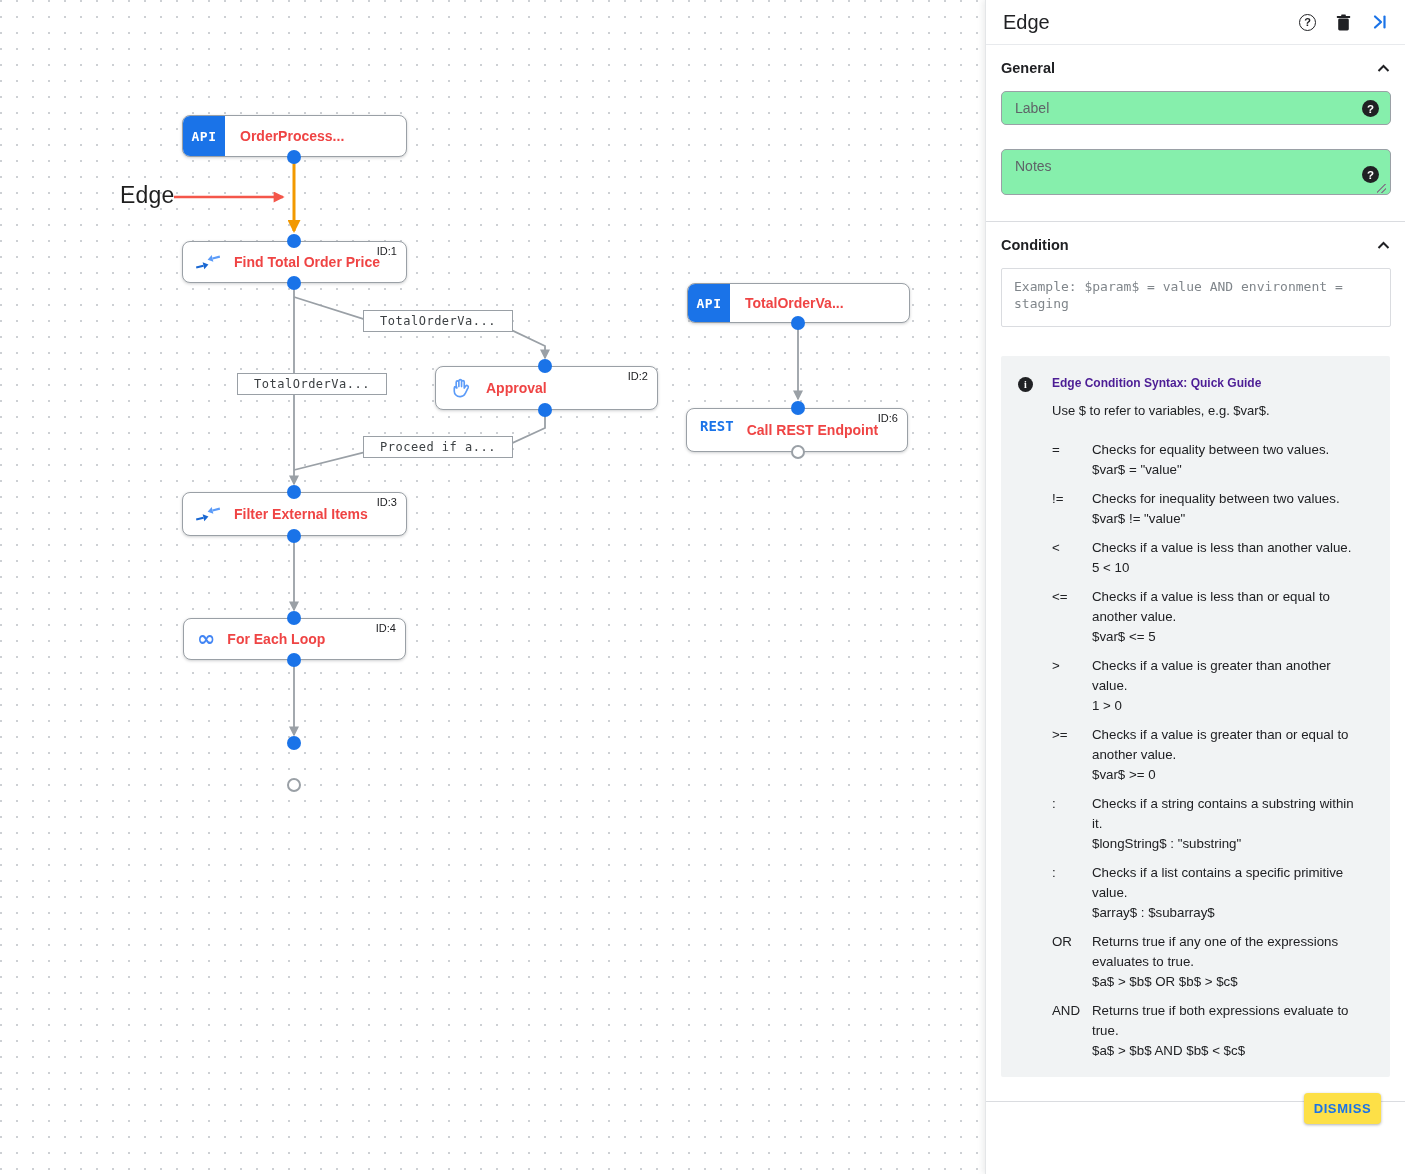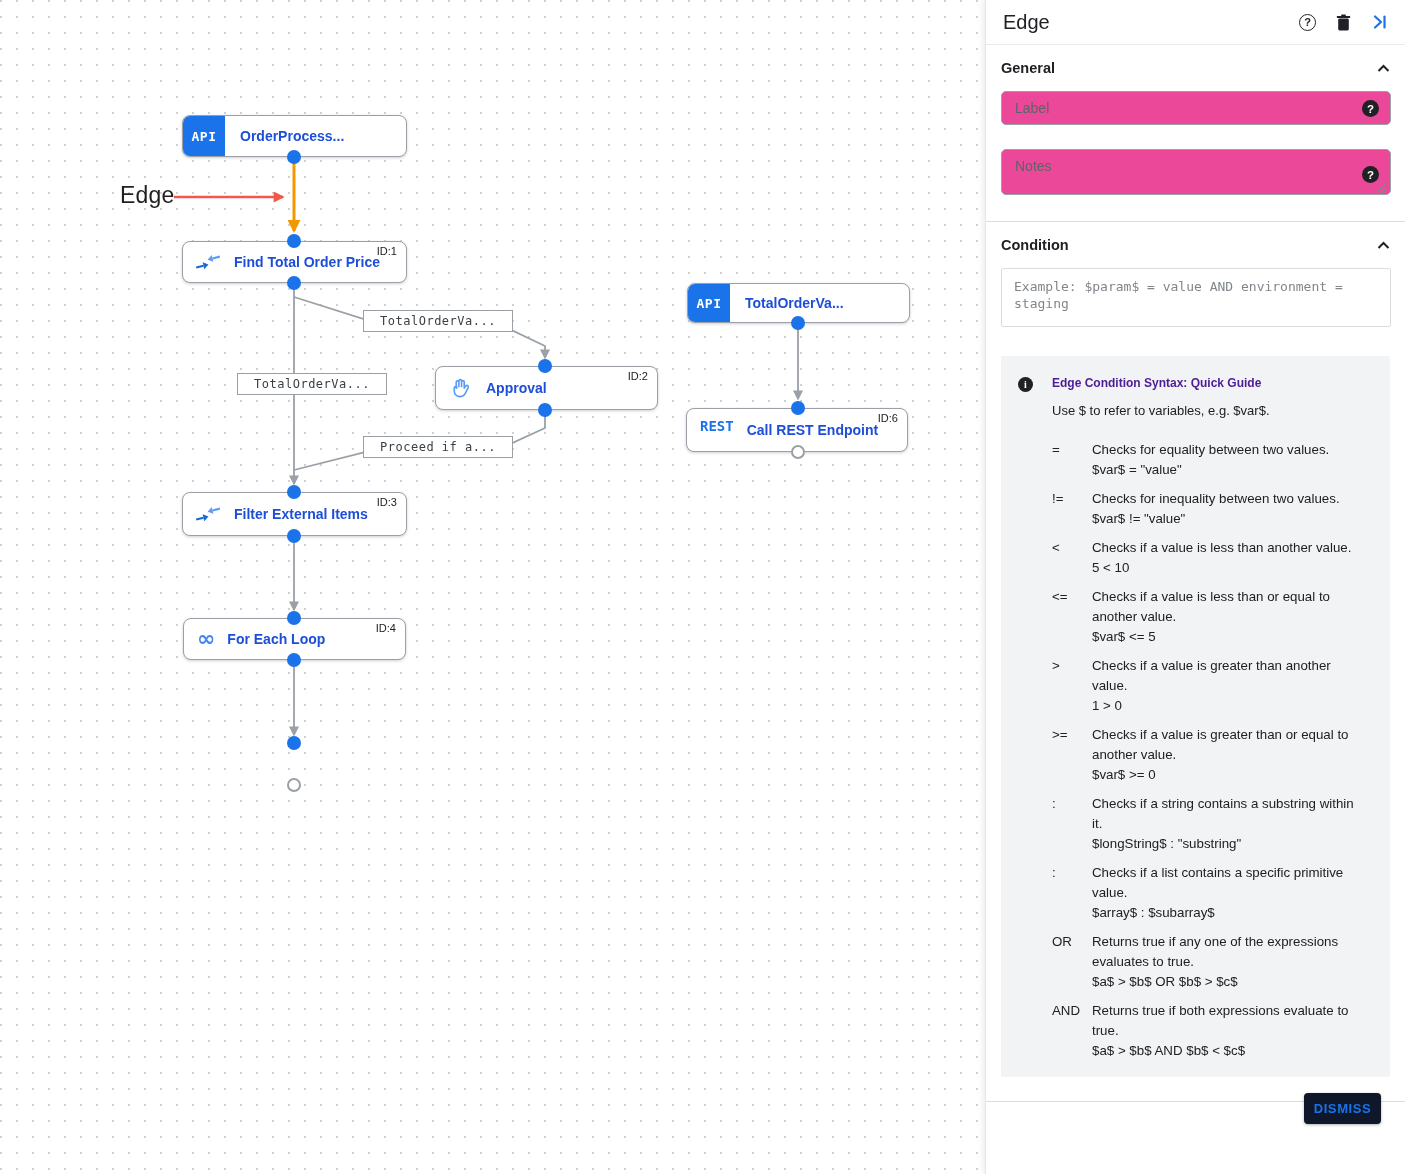--- a/index.html
+++ b/index.html
@@ -15,21 +15,21 @@
     background-size: 16px 16px; background-position: 9px 9px;
   }
   svg.edges { position:absolute; left:0; top:0; z-index:1; }
 
   .node {
     position:absolute; z-index:2; background:#fff;
     border:1px solid #9aa0a6; border-radius:8px;
     box-shadow: 0 1px 3px rgba(60,64,67,.25);
     display:flex; align-items:center;
   }
-  .node-label { font-size:14px; font-weight:700; color:#1d4ed8; white-space:nowrap; }
+  .node-label { font-size:14px; font-weight:700; color:#ef4444; white-space:nowrap; }
   .node-id { position:absolute; top:3px; right:9px; font-size:11px; color:#202124; font-weight:400; }
   .api-badge {
     align-self:stretch; width:42px; margin-right:15px; background:#1a73e8;
     border-radius:7px 0 0 7px; color:#fff; display:flex; align-items:center; justify-content:center;
     font-family:"DejaVu Sans Mono", monospace; font-size:13px; font-weight:700; letter-spacing:.5px;
   }
   .rest-badge {
     margin:0 13px 8px 13px; color:#1a73e8;
     font-family:"DejaVu Sans Mono", monospace; font-size:14px; font-weight:700;
   }
@@ -62,21 +62,21 @@
   .help-round { width:17px; height:17px; border:1.6px solid #202124; border-radius:50%;
     display:flex; align-items:center; justify-content:center; font-size:11px; font-weight:700; color:#202124; cursor:pointer;}
   .icon-btn { display:flex; align-items:center; cursor:pointer; }
 
   .section { padding:15px 15px 0 15px; }
   .section-head { display:flex; align-items:center; justify-content:space-between; margin-bottom:15px; }
   .section-title { font-size:14.5px; font-weight:600; color:#202124; }
 
   .field { position:relative; margin-bottom:24px; }
   .field input, .field textarea {
-    width:390px; border:1px solid #9aa0a6; border-radius:5px; background:#ec4899;
+    width:390px; border:1px solid #9aa0a6; border-radius:5px; background:#86efac;
     font-family:"Liberation Sans", sans-serif; font-size:14px; color:#202124; outline:none;
   }
   .field input { height:34px; padding:0 36px 0 13px; }
   .field textarea { height:46px; padding:8px 36px 4px 13px; resize:none; }
   .field input::placeholder, .field textarea::placeholder { color:#5f6368; }
   .help-solid {
     position:absolute; right:11px; width:17px; height:17px; border-radius:50%; background:#202124;
     color:#fff; font-size:11.5px; font-weight:700; display:flex; align-items:center; justify-content:center;
   }
   .help-mid { top:50%; margin-top:-8px; }
@@ -98,21 +98,21 @@
   .guide-content { margin-left:19px; flex:1; }
   .guide-title { font-size:12px; color:#4c1d95; font-weight:700; line-height:24px; }
   .guide-subtitle { font-size:13px; color:#202124; margin-top:7px; line-height:18px; }
   .guide-list { margin-top:20px; display:flex; flex-direction:column; gap:9px; }
   .guide-row { display:flex; font-size:13.3px; line-height:20px; color:#202124; }
   .guide-op { width:40px; min-width:40px; }
   .guide-desc { width:272px; }
 
   .dismiss-bar { position:relative; margin-top:24px; border-top:1px solid #dadce0; height:60px; }
   .dismiss-btn {
-    position:absolute; top:-9px; right:24px; width:77px; height:31px; background:#0f172a; border:none;
+    position:absolute; top:-9px; right:24px; width:77px; height:31px; background:#fde047; border:none;
     border-radius:4px; box-shadow:0 1px 3px rgba(60,64,67,.4); color:#1a73e8;
     font-family:"Liberation Sans", sans-serif; font-size:13px; font-weight:700; letter-spacing:.6px; cursor:pointer;
   }
 </style>
 </head>
 <body>
 
 <div class="app">
 
   <div class="canvas">

